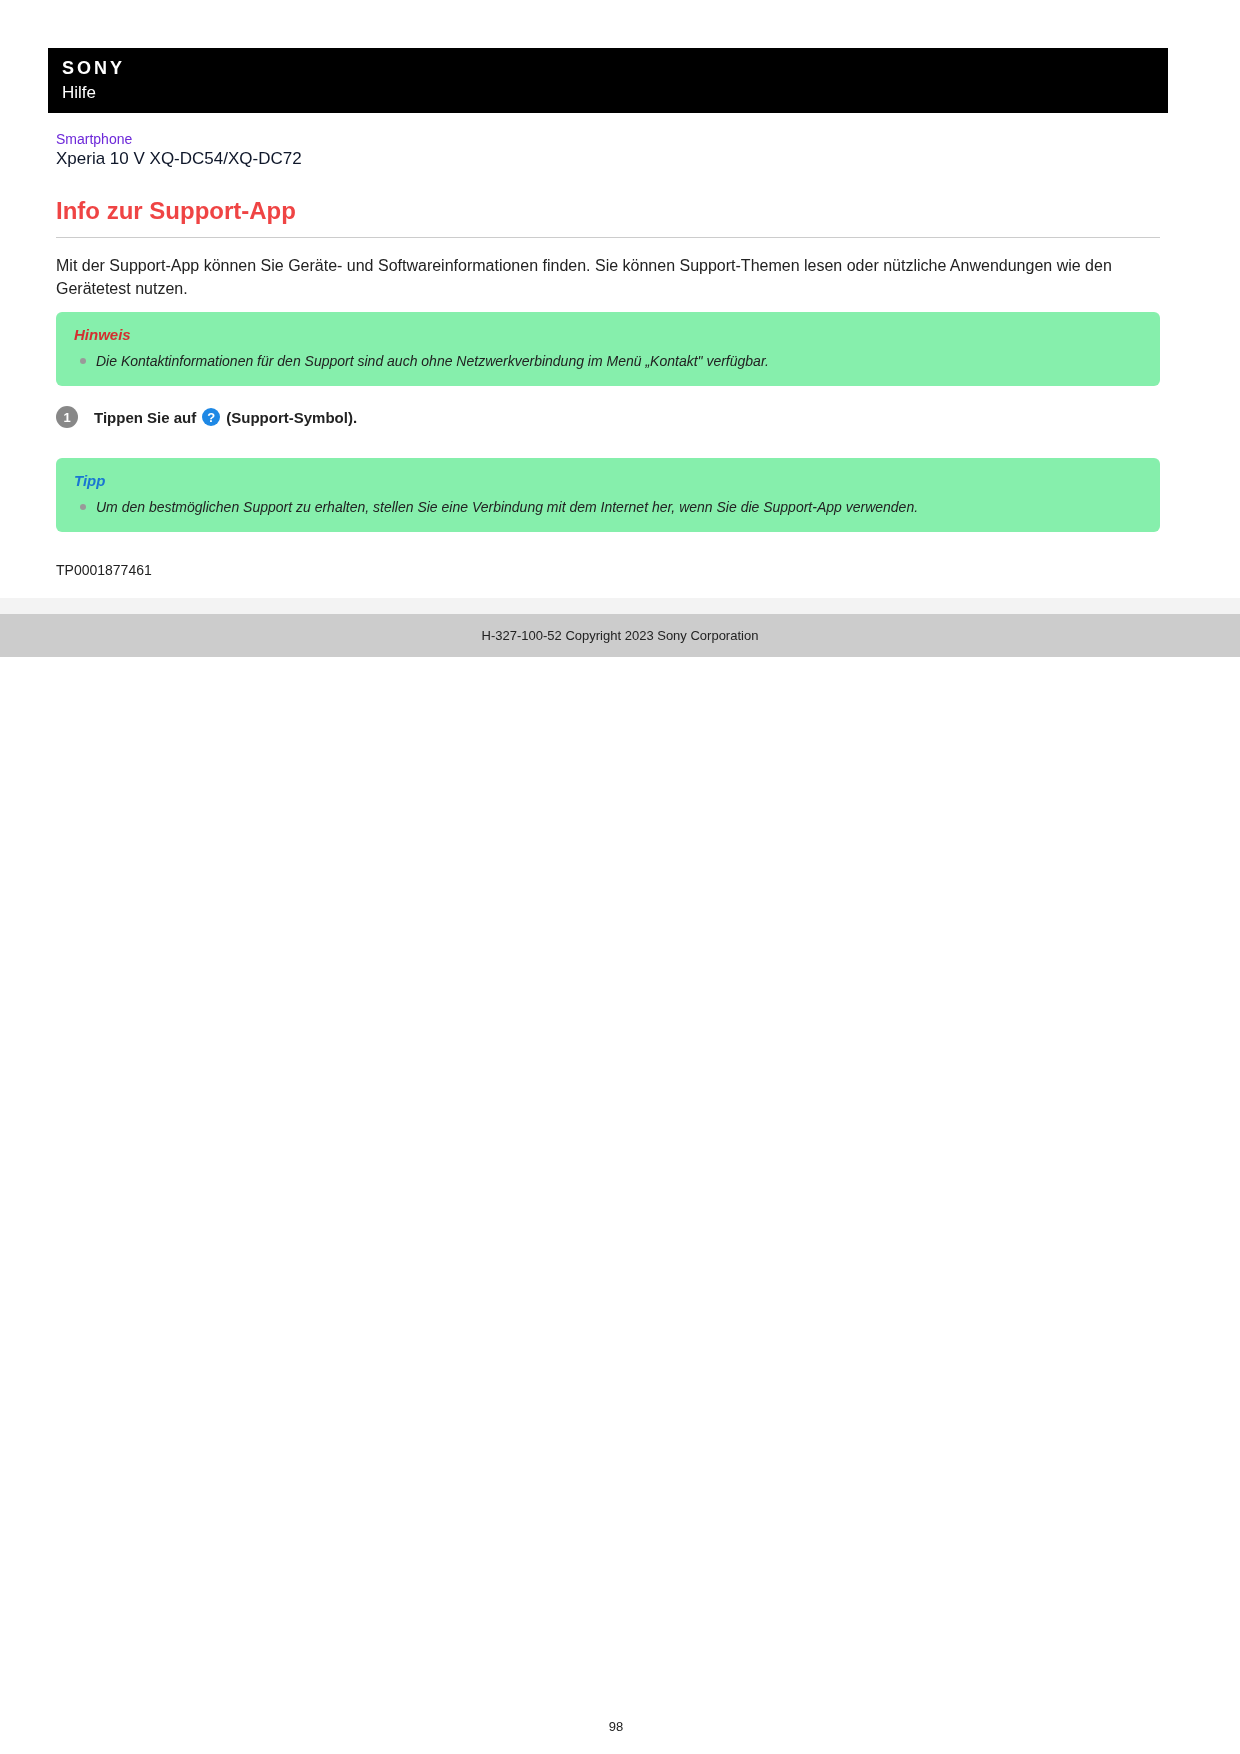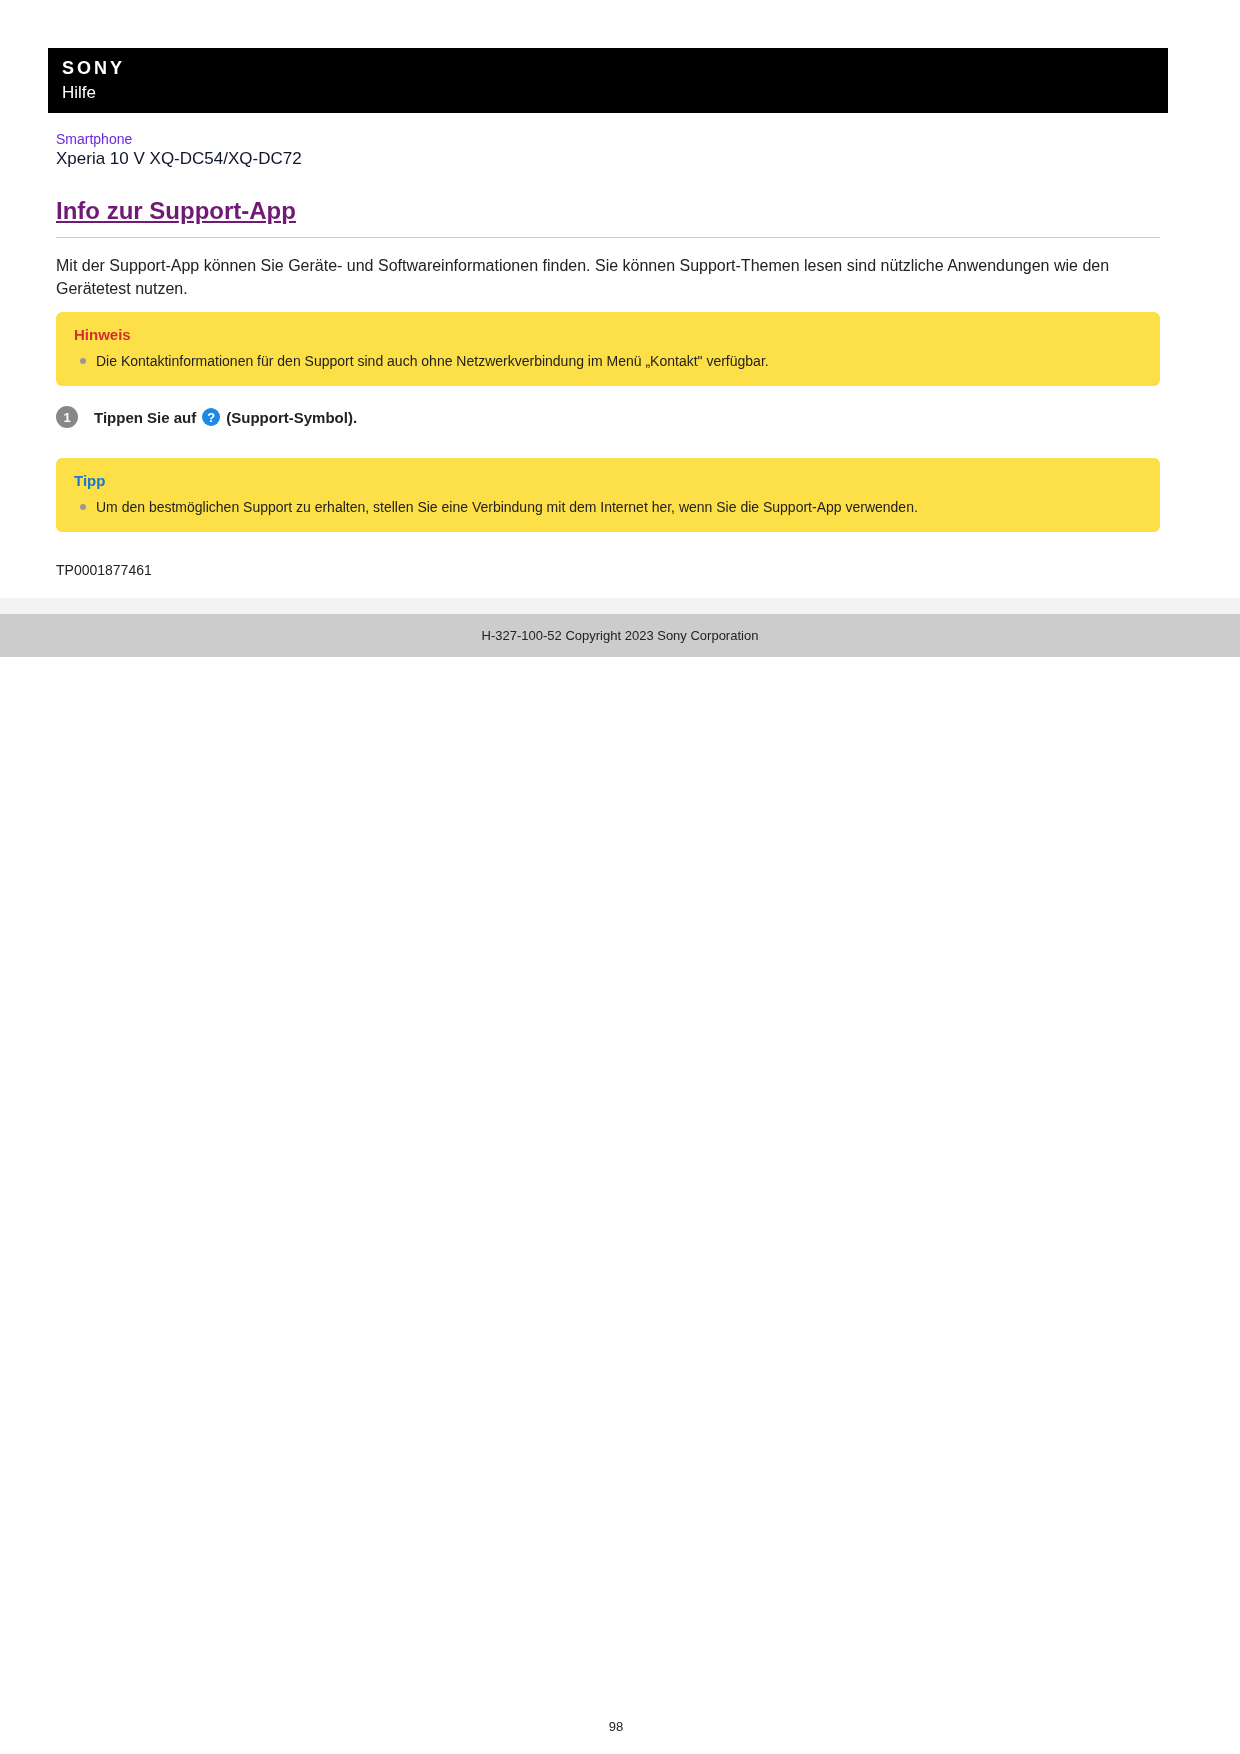--- a/index.html
+++ b/index.html
@@ -42,40 +42,40 @@
       color: #6d28d9;
       margin-bottom: 2px;
     }
     .device-model {
       font-size: 17px;
       color: #0f172a;
     }
     .page-title {
       font-size: 24px;
       font-weight: bold;
-      color: #701a75;
+      color: #ef4444;
       margin: 28px 8px 12px 8px;
-      text-decoration: underline;
     }
     .hr {
       border: none;
       border-top: 1px solid #ccc;
       margin: 0 8px 16px 8px;
     }
     .intro-text {
       font-size: 16px;
       color: #222;
       margin: 0 8px 12px 8px;
       line-height: 1.45;
     }
     .note-box {
-      background: #fde047;
+      background: #86efac;
       border-radius: 6px;
       padding: 14px 18px 14px 18px;
       margin: 0 8px 20px 8px;
+      font-style: italic;
     }
     .note-title {
       color: #d32f2f;
       font-weight: bold;
       font-size: 15px;
       margin-bottom: 8px;
     }
     .tip-title {
       color: #1976d2;
       font-weight: bold;
@@ -177,21 +177,21 @@
   </div>
 
   <div class="device-section">
     <div class="device-type">Smartphone</div>
     <div class="device-model">Xperia 10 V XQ-DC54/XQ-DC72</div>
   </div>
 
   <h1 class="page-title">Info zur Support-App</h1>
   <hr class="hr">
 
-  <p class="intro-text">Mit der Support-App können Sie Geräte- und Softwareinformationen finden. Sie können Support-Themen lesen sind nützliche Anwendungen wie den Gerätetest nutzen.</p>
+  <p class="intro-text">Mit der Support-App können Sie Geräte- und Softwareinformationen finden. Sie können Support-Themen lesen oder nützliche Anwendungen wie den Gerätetest nutzen.</p>
 
   <div class="note-box">
     <div class="note-title">Hinweis</div>
     <div class="bullet-item">
       <span class="bullet-dot"></span>
       <span>Die Kontaktinformationen für den Support sind auch ohne Netzwerkverbindung im Menü „Kontakt" verfügbar.</span>
     </div>
   </div>
 
   <div class="step-row">

